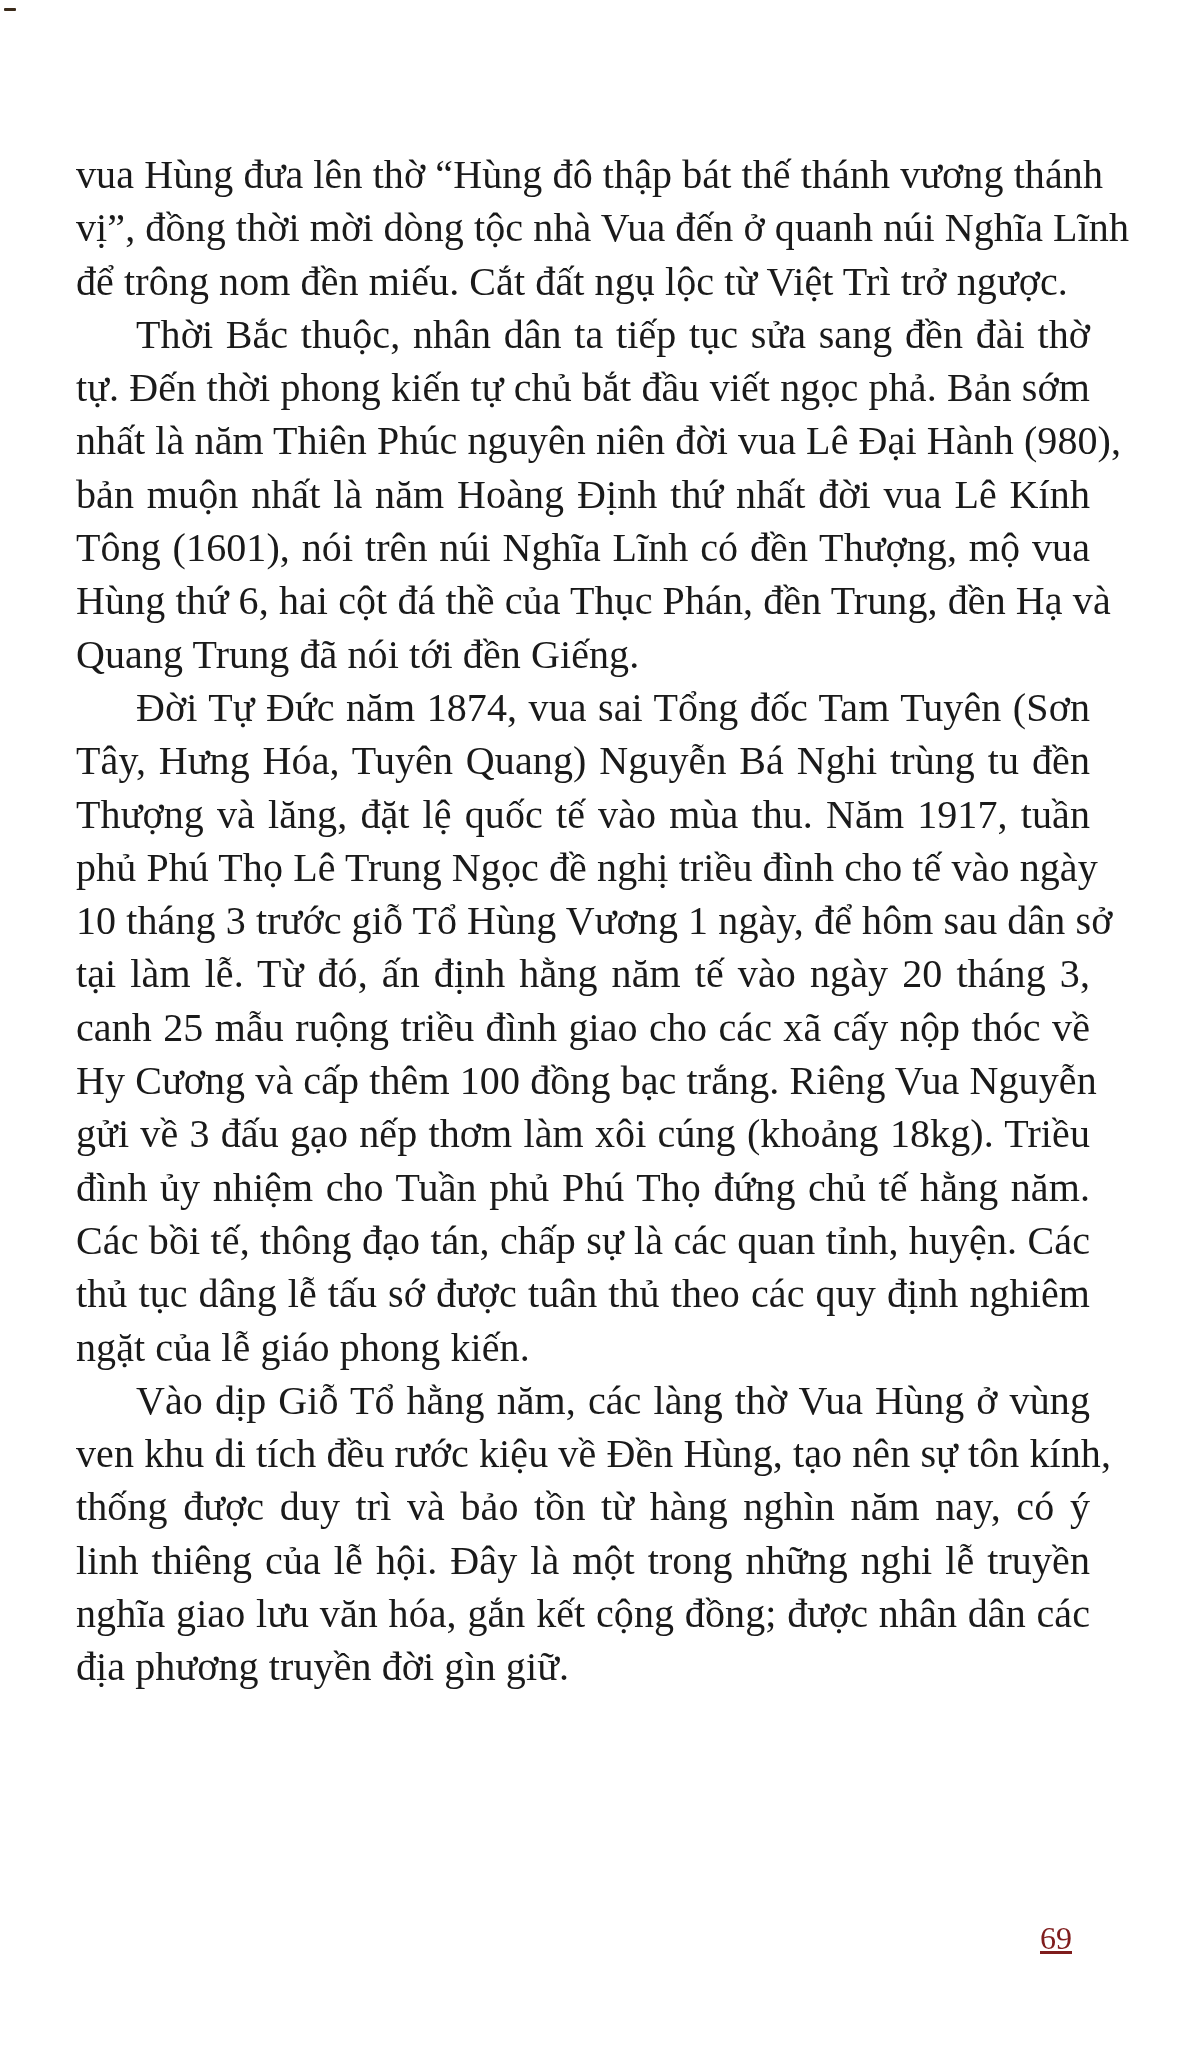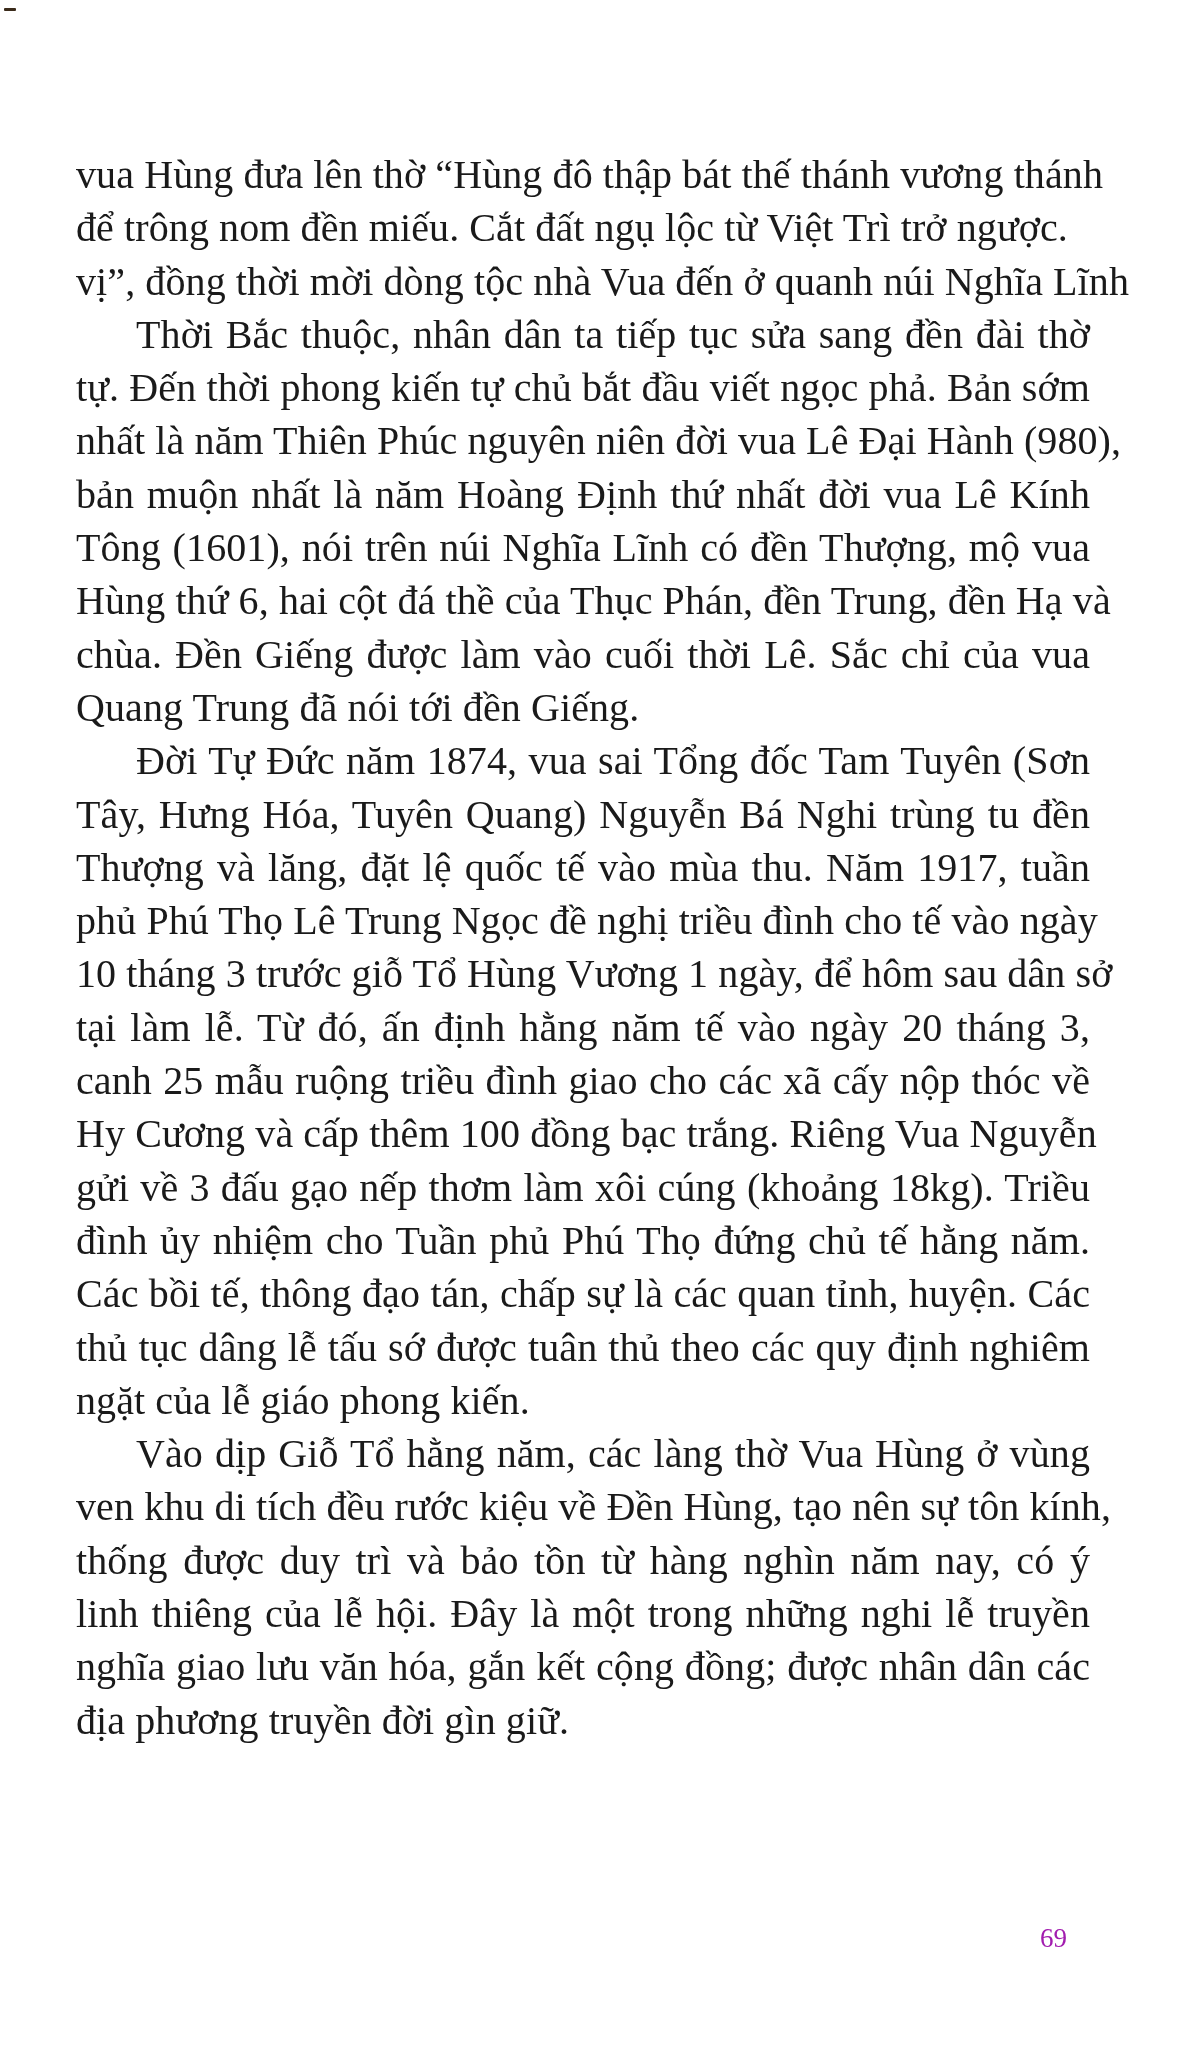--- a/index.html
+++ b/index.html
@@ -43,46 +43,46 @@
     .line.last {
       text-align-last: left;
     }
     .line.indent {
       padding-left: 60px;
     }
     .page-number {
       position: absolute;
       left: 1040px;
       top: 1918px;
-      font-size: 27px;
+      font-size: 32px;
       line-height: 40px;
-      color: #a21caf;
+      color: #7f1d1d;
+      text-decoration: underline;
     }
   </style>
 </head>
 <body>
 
 <div class="corner-mark"></div>
 
 <div class="page-body">
 
   <div class="paragraph">
     <span class="line">vua Hùng đưa lên thờ “Hùng đô thập bát thế thánh vương thánh</span>
+    <span class="line">vị”, đồng thời mời dòng tộc nhà Vua đến ở quanh núi Nghĩa Lĩnh</span>
     <span class="line last">để trông nom đền miếu. Cắt đất ngụ lộc từ Việt Trì trở ngược.</span>
-    <span class="line">vị”, đồng thời mời dòng tộc nhà Vua đến ở quanh núi Nghĩa Lĩnh</span>
   </div>
 
   <div class="paragraph">
     <span class="line indent">Thời Bắc thuộc, nhân dân ta tiếp tục sửa sang đền đài thờ</span>
     <span class="line">tự. Đến thời phong kiến tự chủ bắt đầu viết ngọc phả. Bản sớm</span>
     <span class="line">nhất là năm Thiên Phúc nguyên niên đời vua Lê Đại Hành (980),</span>
     <span class="line">bản muộn nhất là năm Hoàng Định thứ nhất đời vua Lê Kính</span>
     <span class="line">Tông (1601), nói trên núi Nghĩa Lĩnh có đền Thượng, mộ vua</span>
     <span class="line">Hùng thứ 6, hai cột đá thề của Thục Phán, đền Trung, đền Hạ và</span>
-    <span class="line">chùa. Đền Giếng được làm vào cuối thời Lê. Sắc chỉ của vua</span>
     <span class="line last">Quang Trung đã nói tới đền Giếng.</span>
   </div>
 
   <div class="paragraph">
     <span class="line indent">Đời Tự Đức năm 1874, vua sai Tổng đốc Tam Tuyên (Sơn</span>
     <span class="line">Tây, Hưng Hóa, Tuyên Quang) Nguyễn Bá Nghi trùng tu đền</span>
     <span class="line">Thượng và lăng, đặt lệ quốc tế vào mùa thu. Năm 1917, tuần</span>
     <span class="line">phủ Phú Thọ Lê Trung Ngọc đề nghị triều đình cho tế vào ngày</span>
     <span class="line">10 tháng 3 trước giỗ Tổ Hùng Vương 1 ngày, để hôm sau dân sở</span>
     <span class="line">tại làm lễ. Từ đó, ấn định hằng năm tế vào ngày 20 tháng 3,</span>

